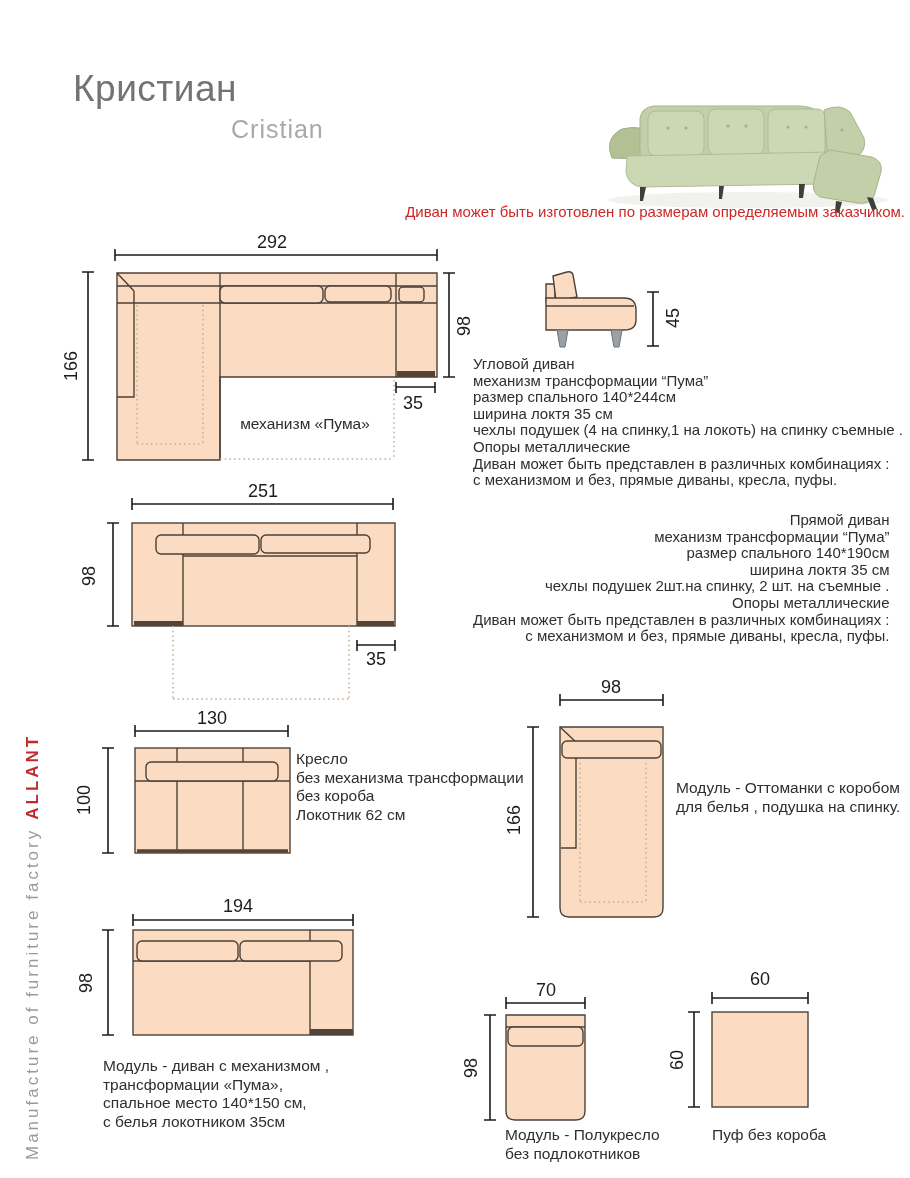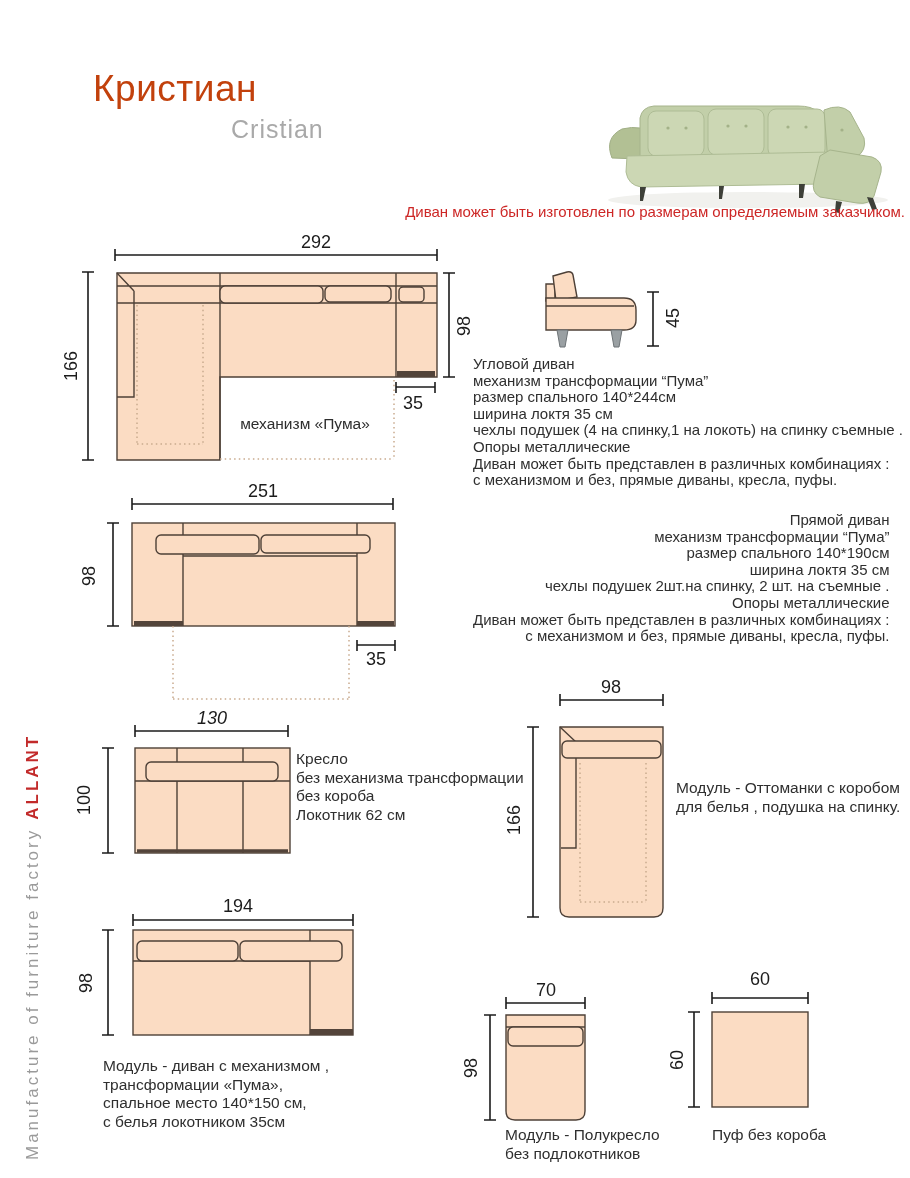--- a/index.html
+++ b/index.html
@@ -16,21 +16,21 @@
   .dark{fill:#53443a;stroke:none;}
   .darkline{fill:none;stroke:#53443a;stroke-width:3.5;}
   .leg{fill:#9aa0a3;stroke:#6d7376;stroke-width:1;}
   .ph-main{fill:#c2cfa9;stroke:#a6b48c;stroke-width:1;}
   .ph-light{fill:#ccd7b4;stroke:#aebc95;stroke-width:1;}
   .ph-dark{fill:#b2c094;stroke:#a0ae85;stroke-width:1;}
   .ph-leg{fill:#3e4039;stroke:none;}
   .tuft{fill:#a3b188;}
 
   
-  .page-title{font-size:37px;color:#c2410c;letter-spacing:0.5px;margin-left:20px;}
+  .page-title{font-size:37px;color:#737373;letter-spacing:0.5px;}
   .page-subtitle{font-size:25px;color:#a9a9a9;letter-spacing:1px;}
   .notice{font-size:15px;color:#cd2726;width:505px;text-align:right;}
   .dim{font-size:18px;color:#1c1c1c;white-space:nowrap;transform:translate(-50%,-50%);}
   .dim.rot{transform:translate(-50%,-50%) rotate(-90deg);}
   .mech-label{font-size:15.5px;color:#2e2e2e;white-space:nowrap;transform:translate(-50%,-50%);}
   .desc{font-size:15px;line-height:16.6px;color:#2f2f2f;white-space:nowrap;}
   .desc.lg{font-size:15.5px;line-height:18.6px;}
   .side-caption{font-size:17px;letter-spacing:3px;color:#9a9a9a;white-space:nowrap;
                 transform:rotate(-90deg);transform-origin:0 0;}
   .side-caption .brand{color:#c22a2a;font-weight:bold;margin-left:8px;}
@@ -147,21 +147,21 @@
   </svg>
 
   <div class="abs page-title" style="left:73px;top:68px;">Кристиан</div>
   <div class="abs page-subtitle" style="left:231px;top:115px;">Cristian</div>
   <div class="abs notice" style="left:400px;top:203px;">Диван может быть изготовлен по размерам определяемым заказчиком.</div>
 
   <div class="abs side-caption" style="left:23px;top:1160px;">
     <span>Manufacture of furniture factory</span><span class="brand">ALLANT</span>
   </div>
 
-  <div class="abs dim" style="left:272px;top:242px;margin-left:44px;">292</div>
+  <div class="abs dim" style="left:272px;top:242px;">292</div>
   <div class="abs dim rot" style="left:71px;top:366px;">166</div>
   <div class="abs dim rot" style="left:464px;top:326px;">98</div>
   <div class="abs dim" style="left:413px;top:403px;">35</div>
   <div class="abs mech-label" style="left:305px;top:424px;">механизм «Пума»</div>
   <div class="abs dim rot" style="left:673px;top:318px;">45</div>
 
   <div class="abs desc" style="left:473px;top:356px;">
     <div>Угловой диван</div>
     <div>механизм трансформации “Пума”</div>
     <div>размер спального 140*244см</div>
@@ -180,21 +180,21 @@
     <div>Прямой диван</div>
     <div>механизм трансформации “Пума”</div>
     <div>размер спального 140*190см</div>
     <div>ширина локтя 35 см</div>
     <div>чехлы подушек 2шт.на спинку, 2 шт. на съемные .</div>
     <div>Опоры металлические</div>
     <div>Диван может быть представлен в различных комбинациях :</div>
     <div>с механизмом и без, прямые диваны, кресла, пуфы.</div>
   </div>
 
-  <div class="abs dim" style="left:212px;top:718px;font-style:italic;">130</div>
+  <div class="abs dim" style="left:212px;top:718px;">130</div>
   <div class="abs dim rot" style="left:84px;top:800px;">100</div>
 
   <div class="abs desc lg" style="left:296px;top:750px;">
     <div>Кресло</div>
     <div>без механизма трансформации</div>
     <div>без короба</div>
     <div>Локотник 62 см</div>
   </div>
 
   <div class="abs dim" style="left:611px;top:687px;">98</div>

